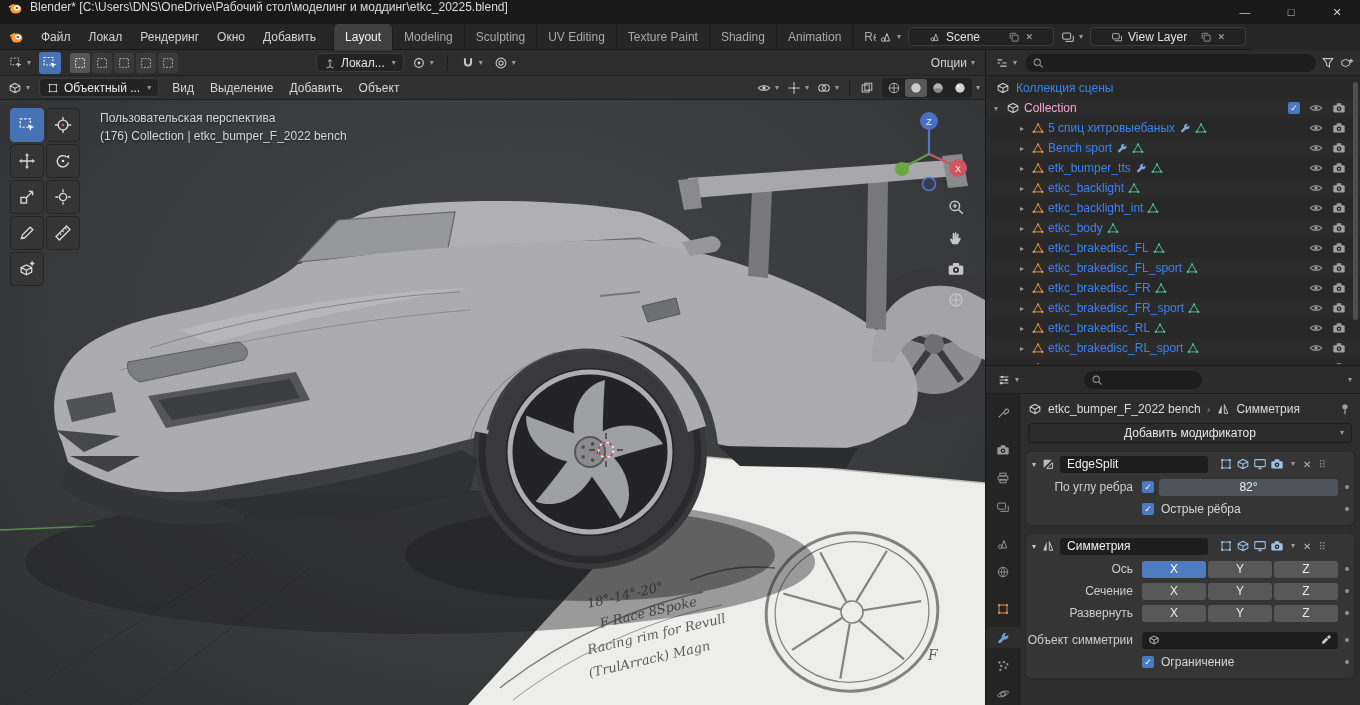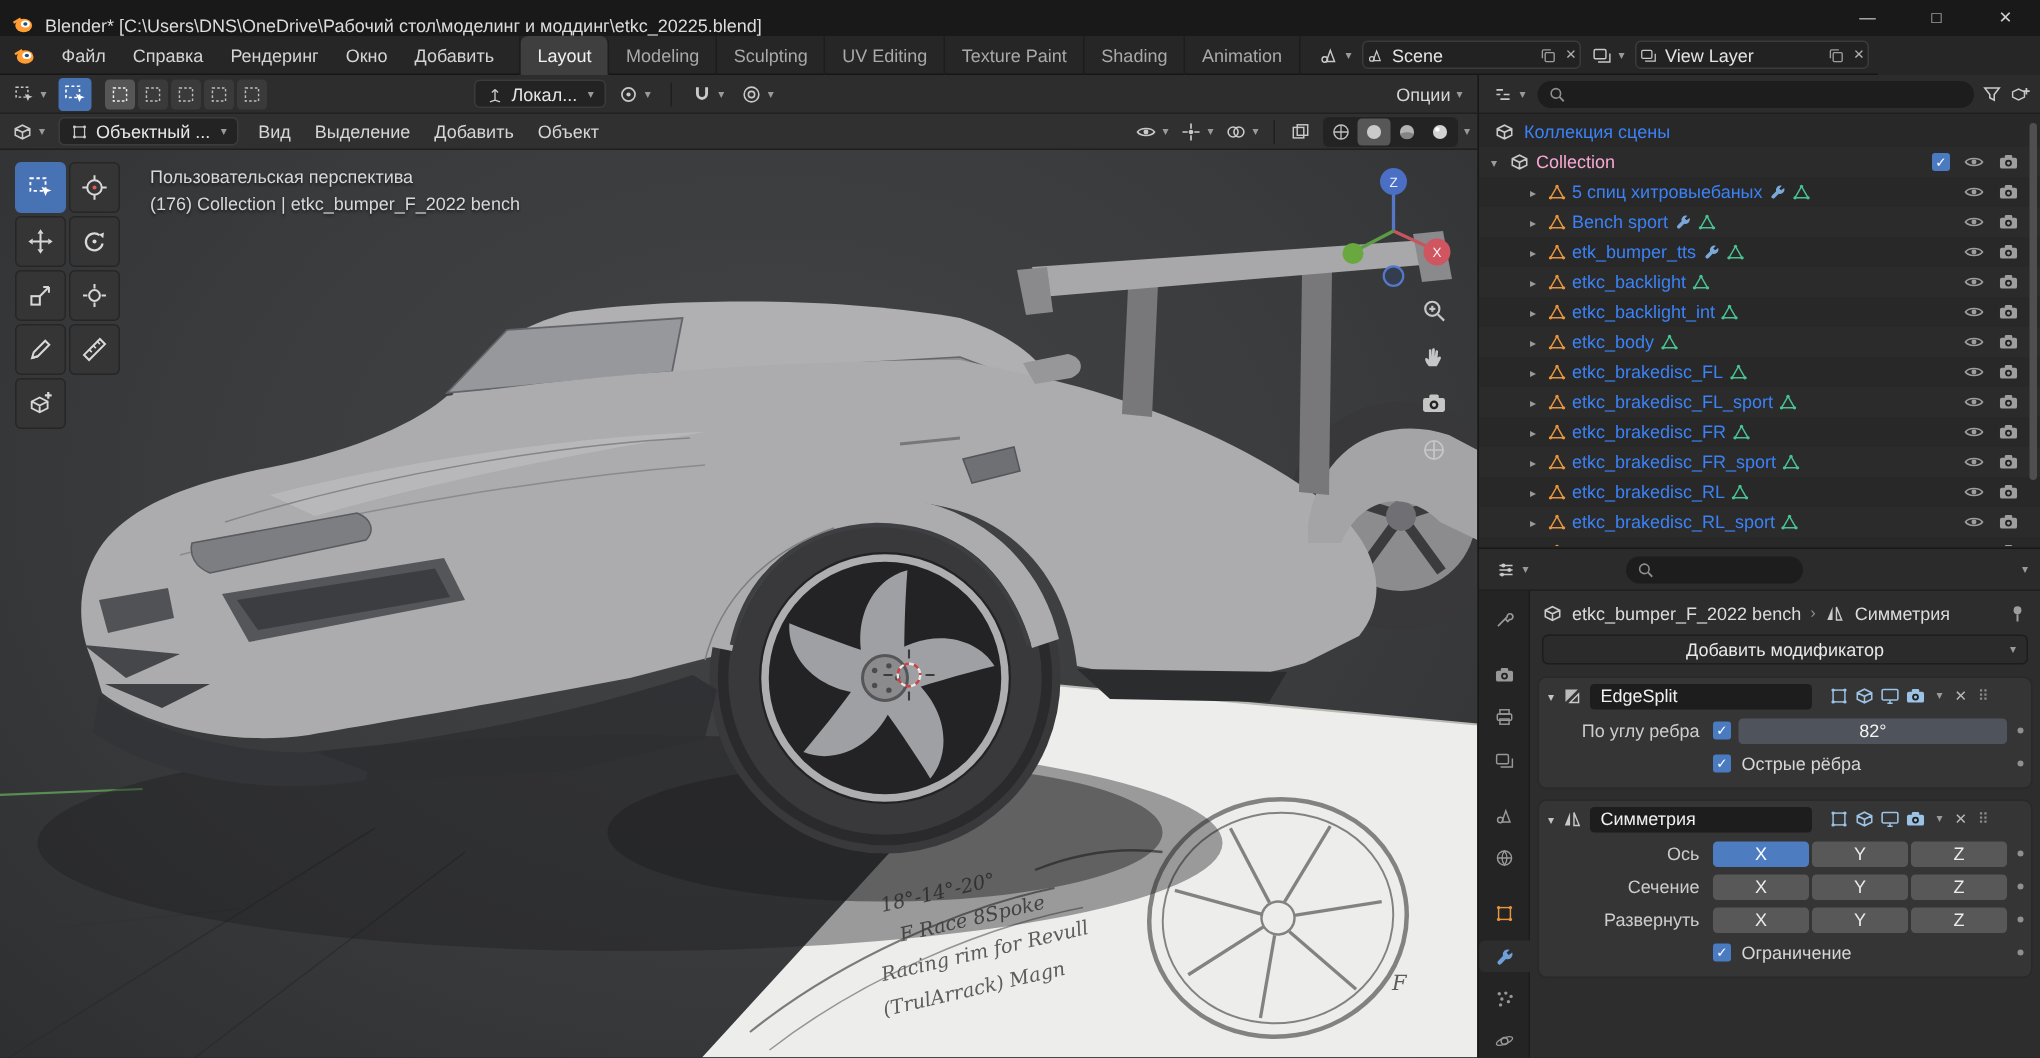--- a/index.html
+++ b/index.html
@@ -8,37 +8,37 @@
   svg{display:block}.ic12{width:12px;height:12px}.ic14{width:14px;height:14px}
   .ic16{width:16px;height:16px}.ic18{width:18px;height:18px}
   .cO{color:#e8953f}.cB{color:#79a8d9}.cG{color:#49c294}.cD{color:#9e9e9e}.cL{color:#c9c9c9}
   .cT{color:#9cc3e5}
   .spring{flex:1}
   .car{font-size:8px;color:#9a9a9a;line-height:1;margin-left:2px}
   .vsep{width:1px;height:16px;background:#1f1f1f;margin:0 5px}
 
   
   .titlebar{position:absolute;left:0;top:0;width:1360px;height:24px;background:#191919;
-    display:flex;align-items:flex-end;gap:7px;padding-left:7px;color:#dcdcdc}
+    display:flex;align-items:flex-start;gap:7px;padding-left:7px;color:#dcdcdc}
   .win-controls{margin-left:auto;display:flex;height:24px}
   .win-btn{width:46px;text-align:center;line-height:24px;font-size:11px;color:#cfcfcf}
 
   
   .topbar{position:absolute;left:0;top:24px;width:1252px;height:26px;background:#262626;
     border-bottom:1px solid #161616;display:flex;align-items:center}
   .logo-btn{padding:0 8px;display:flex;align-items:center}
   .menu-item{padding:0 9px;line-height:26px;color:#d4d4d4}
   .ws-tabs{display:flex;height:26px;margin-left:8px;width:648px;overflow:hidden;
     border-left:1px solid #1c1c1c}
   .ws-tab{padding:0 11px;line-height:26px;color:#a9a9a9;border-right:1px solid #1c1c1c;white-space:nowrap}
   .ws-tab.active{background:#3f3f3f;color:#f1f1f1;border-radius:5px 5px 0 0;border-right:1px solid #1c1c1c}
   .topbar-right{margin-left:auto;display:flex;align-items:center;gap:4px;padding-right:6px}
   .mini-btn{display:flex;align-items:center;gap:2px;padding:2px 3px;border-radius:3px;color:#c9c9c9}
   .id-pill{height:19px;background:#222;border:1px solid #3b3b3b;border-radius:4px;
-    display:flex;align-items:center;gap:5px;padding:0 2px;color:#e4e4e4}
+    display:flex;align-items:center;gap:5px;padding:0 20px;color:#e4e4e4}
   .pill-label{flex:1;white-space:nowrap;overflow:hidden}
   .pill-x{font-size:9px;color:#b5b5b5}
 
   
   .toolsettings{position:absolute;left:0;top:50px;width:985px;height:26px;background:#2d2d2d;
     border-bottom:1px solid #202020;display:flex;align-items:center;gap:5px;padding:0 6px}
   .tool-active{width:22px;height:22px;background:#4772b3;border-radius:3px;
     display:flex;align-items:center;justify-content:center;color:#fff}
   .selmodes{display:flex;gap:2px;margin-left:4px}
   .sm-btn{width:20px;height:20px;background:#3a3a3a;border-radius:3px;
@@ -342,21 +342,21 @@
   </div>
 </div>
 
 <div class="topbar">
   <div class="logo-btn">
     <svg class="ic16">
         <use href="#s-blender"></use>
       </svg>
   </div>
   <span class="menu-item">Файл</span>
-  <span class="menu-item">Справка</span>
+  <span class="menu-item">Локал</span>
   <span class="menu-item">Рендеринг</span>
   <span class="menu-item">Окно</span>
   <span class="menu-item">Добавить</span>
   <div class="ws-tabs">
     <span class="ws-tab active">Layout</span>
     <span class="ws-tab">Modeling</span>
     <span class="ws-tab">Sculpting</span>
     <span class="ws-tab">UV Editing</span>
     <span class="ws-tab">Texture Paint</span>
     <span class="ws-tab">Shading</span>
@@ -1214,20 +1214,33 @@
         </div>
         <div class="mod-row">
           <span class="lbl">Развернуть</span>
           <div class="xyz">
             <div class="seg">X</div>
             <div class="seg">Y</div>
             <div class="seg">Z</div>
           </div>
           <span class="dot"></span>
         </div>
+        <div class="mod-row osep">
+          <span class="lbl">Объект симметрии</span>
+          <div class="obj-field">
+            <svg class="ic12 cL">
+                <use href="#s-box"></use>
+              </svg>
+            <span class="spring"></span>
+            <svg class="ic12 cL">
+                <use href="#s-dropper"></use>
+              </svg>
+          </div>
+          <span class="dot"></span>
+        </div>
         <div class="mod-row">
           <span class="lbl"></span>
           <span class="chk">
               <span class="chkmark">✓</span>
             </span>
           <span class="chklabel">Ограничение</span>
           <span class="spring"></span>
           <span class="dot"></span>
         </div>
       </div>

